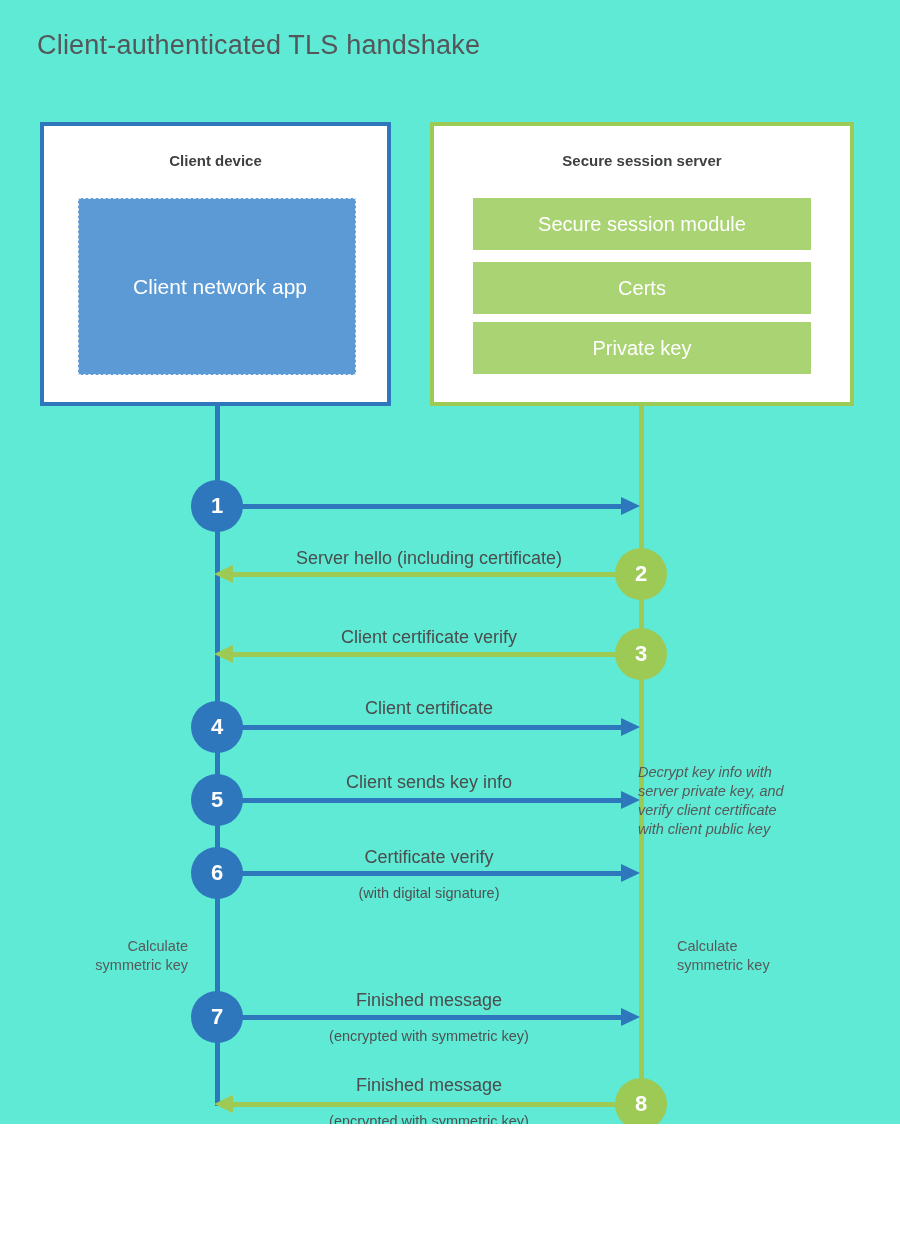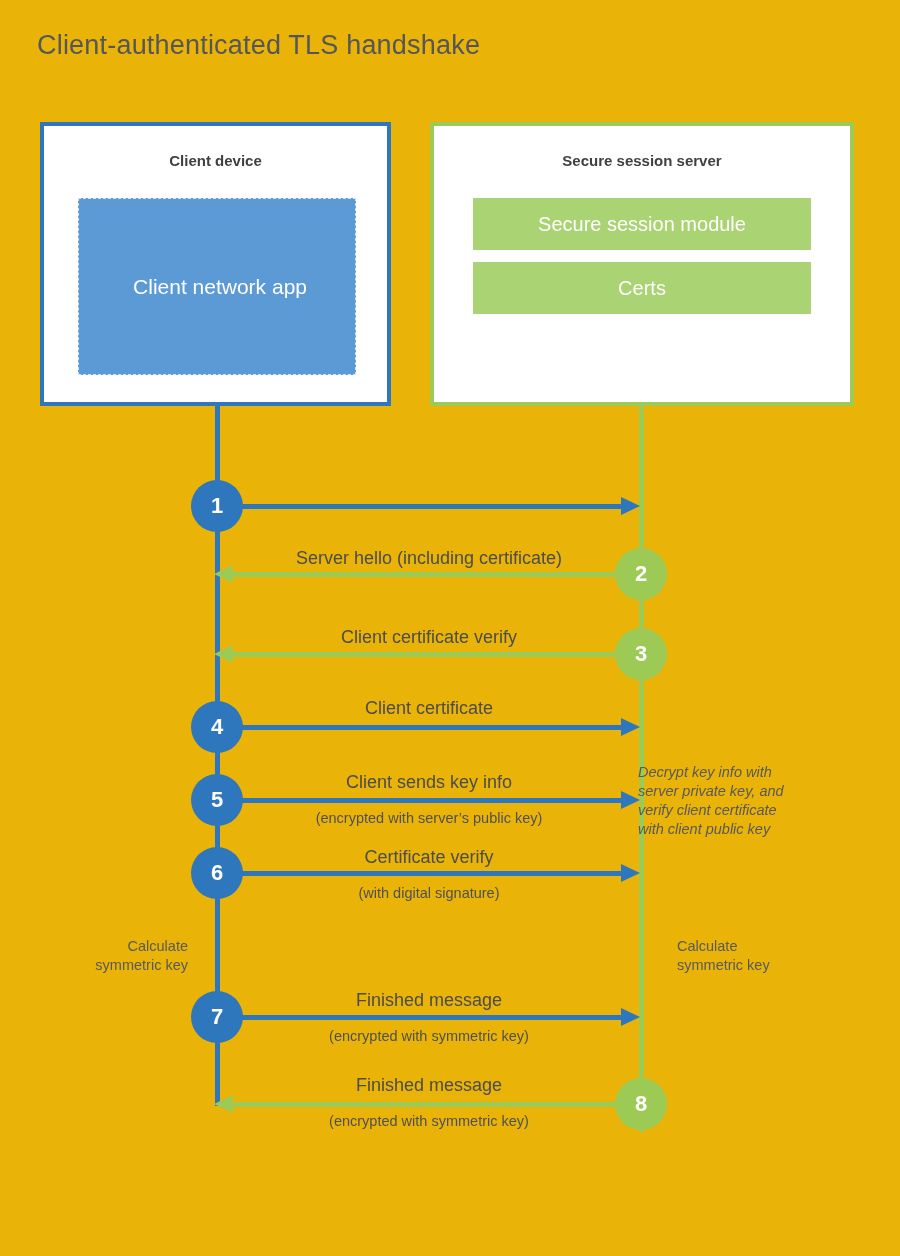--- a/index.html
+++ b/index.html
@@ -2,22 +2,22 @@
 <html><head>
 <meta charset="utf-8">
 <style>
   * { margin: 0; padding: 0; box-sizing: border-box; }
   html, body { background: #ffffff; }
   body { font-family: "Liberation Sans", "DejaVu Sans", sans-serif; }
 
   .canvas {
     position: relative;
     width: 900px;
-    height: 1256px;
-    background: #eab308;
+    height: 1124px;
+    background: #5eead4;
     overflow: hidden;
   }
 
   .page-title {
     position: absolute;
     left: 37px;
     top: 30px;
     font-size: 27px;
     font-weight: 300;
     color: #55565a;
@@ -163,20 +163,21 @@
   </div>
   <div class="app-box">
     <div class="app-label">Client network app</div>
   </div>
 
   <div class="actor-box server">
     <div class="actor-title">Secure session server</div>
   </div>
   <div class="server-bar" style="top:198px;">Secure session module</div>
   <div class="server-bar" style="top:262px;">Certs</div>
+  <div class="server-bar" style="top:322px;">Private key</div>
 
   <div class="lifeline blue"></div>
   <div class="lifeline green"></div>
 
   <div class="msg-line blue" style="top:504px;"></div>
   <div class="arrowhead right" style="top:497px;"></div>
   <div class="step-circle blue" style="top:480px;">1</div>
 
   <div class="msg-label" style="top:548px;">Server hello (including certificate)</div>
   <div class="msg-line green" style="top:572px;"></div>
@@ -189,21 +190,20 @@
   <div class="step-circle green" style="top:628px;">3</div>
 
   <div class="msg-label" style="top:698px;">Client certificate</div>
   <div class="msg-line blue" style="top:725px;"></div>
   <div class="arrowhead right" style="top:718px;"></div>
   <div class="step-circle blue" style="top:701px;">4</div>
 
   <div class="msg-label" style="top:772px;">Client sends key info</div>
   <div class="msg-line blue" style="top:798px;"></div>
   <div class="arrowhead right" style="top:791px;"></div>
-  <div class="msg-sublabel" style="top:810px;">(encrypted with server’s public key)</div>
   <div class="step-circle blue" style="top:774px;">5</div>
 
   <div class="msg-label" style="top:847px;">Certificate verify</div>
   <div class="msg-line blue" style="top:871px;"></div>
   <div class="arrowhead right" style="top:864px;"></div>
   <div class="msg-sublabel" style="top:885px;">(with digital signature)</div>
   <div class="step-circle blue" style="top:847px;">6</div>
 
   <div class="side-note note-decrypt">Decrypt key info with server private key, and verify client certificate with client public key</div>
   <div class="side-note note-calc-left">Calculate symmetric key</div>

